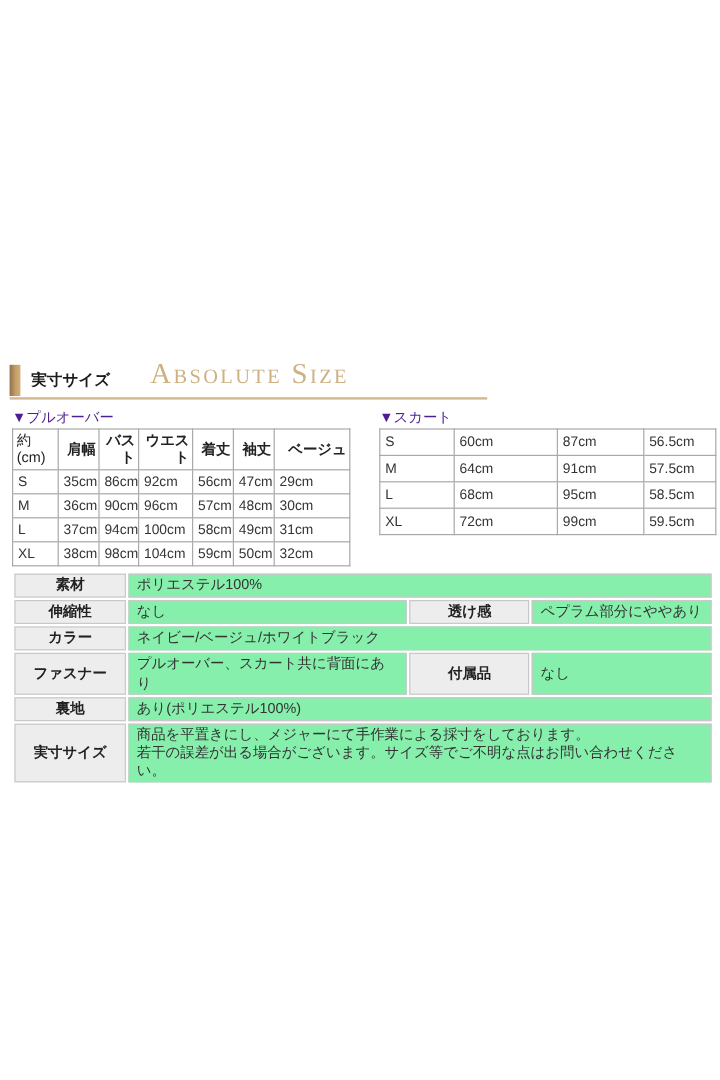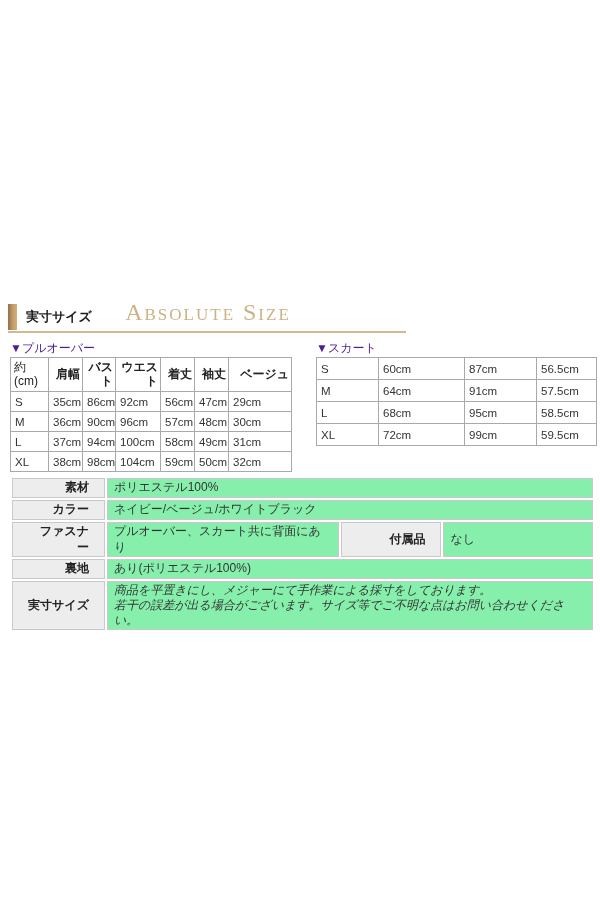--- a/index.html
+++ b/index.html
@@ -33,22 +33,22 @@
   table.skirt{left:316px;top:357px;width:280px;}
   table.skirt tr.hd th{height:21px;}
   table.skirt tr.dr td{height:21px;}
 
   
   table.spec{position:absolute;left:10px;top:476px;width:585px;
              border-collapse:separate;border-spacing:2px;table-layout:fixed;
              font-size:12px;color:#333;}
   table.spec td{border:1px solid #c9c9c9;height:16px;vertical-align:middle;
                 padding:1px 6px;background:#86efac;line-height:1.3;}
-  table.spec td.lbl{background:#ededed;font-weight:bold;text-align:right;color:#222;padding:1px 15px;}
-  table.spec td.note{line-height:1.25;font-style:italic;}
+  table.spec td.lbl{background:#ededed;font-weight:bold;text-align:center;color:#222;padding:1px 2px;}
+  table.spec td.note{line-height:1.25;}
 </style>
 </head>
 <body>
 
 <div class="page">
 
   <div class="hdr-bar"></div>
   <div class="hdr-title">実寸サイズ</div>
   <div class="hdr-sub">Absolute Size</div>
   <div class="hdr-underline"></div>
@@ -155,20 +155,26 @@
         <col style="width:230px">
         <col style="width:99px">
         <col style="width:148px">
       </colgroup>
     <tbody>
         <tr>
       <td class="lbl">素材</td>
       <td colspan="3">ポリエステル100%</td>
     </tr>
     <tr>
+      <td class="lbl">伸縮性</td>
+      <td>なし</td>
+      <td class="lbl">透け感</td>
+      <td>ペプラム部分にややあり</td>
+    </tr>
+    <tr>
       <td class="lbl">カラー</td>
       <td colspan="3">ネイビー/ベージュ/ホワイトブラック</td>
     </tr>
     <tr>
       <td class="lbl">ファスナー</td>
       <td>プルオーバー、スカート共に背面にあり</td>
       <td class="lbl">付属品</td>
       <td>なし</td>
     </tr>
     <tr>

